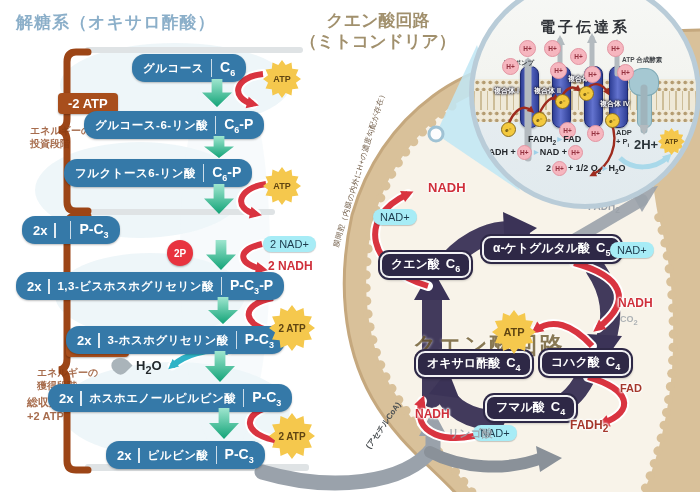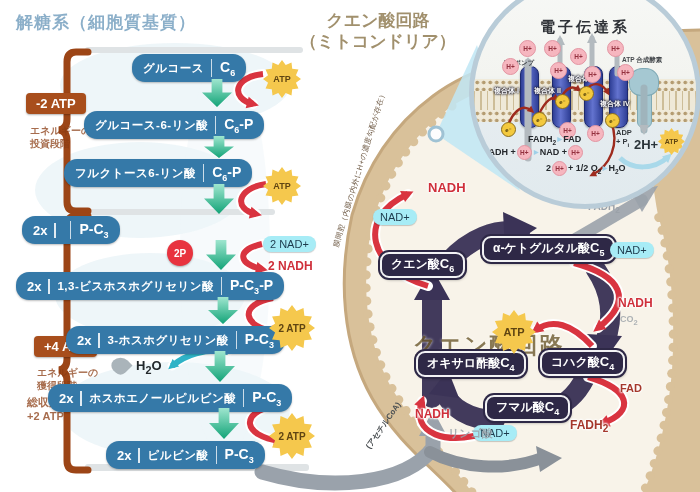--- a/index.html
+++ b/index.html
@@ -32,27 +32,27 @@
        text-shadow:-1px 0 2px #fff,1px 0 2px #fff,0 -1px 2px #fff,0 1px 2px #fff;}
   .rtx.dark{color:#a5372b;}
   .gtx{position:absolute;font-weight:bold;color:#9aa1a8;}
   .p2{position:absolute;width:26px;height:26px;border-radius:50%;background:#e8333f;color:#fff;
       font-size:10px;font-weight:bold;display:flex;align-items:center;justify-content:center;
       box-shadow:0 1px 2px rgba(0,0,0,.3);}
   .drop{position:absolute;width:17px;height:17px;background:#aab4ba;border-radius:80% 0 55% 55%;transform:rotate(45deg);}
   .h2o{position:absolute;font-size:13px;font-weight:bold;color:#24292c;}
   
   .brown-box{position:absolute;background:#a84e1c;color:#fff;font-size:13px;font-weight:bold;
-             padding:3px 10px;border-radius:4px;box-shadow:0 1px 2px rgba(0,0,0,.3);}
+             padding:3px 10px;border-radius:4px;box-shadow:0 1px 2px rgba(0,0,0,.3);margin-left:32px;}
   .brown-note{position:absolute;font-size:10px;font-weight:bold;color:#8a3c12;opacity:.75;white-space:pre-line;line-height:1.3;}
   
   .mem-label{position:absolute;font-size:7.5px;color:#6b5640;letter-spacing:.5px;
              transform:rotate(-73deg);transform-origin:0 50%;}
   
-  .cycbox{position:absolute;display:flex;align-items:baseline;background:#2e2846;color:#fff;
+  .cycbox{position:absolute;display:flex;align-items:baseline;gap:6px;background:#2e2846;color:#fff;
           border:2px solid #f2f2f4;border-radius:9px;padding:2px 9px;font-size:12px;font-weight:bold;
           box-shadow:0 0 0 2px #2e2846,1px 2px 3px rgba(0,0,0,.35);white-space:nowrap;}
   .cycbox .f{font-size:13px;}
   .cycbox sub{font-size:9px;}
   .cyc-center{position:absolute;font-size:23px;font-weight:bold;color:#6d5a2e;opacity:.8;
               letter-spacing:2px;text-shadow:0 0 3px #fff;}
   .acetyl{position:absolute;font-size:8px;font-weight:bold;color:#4a4f52;transform:rotate(-55deg);}
   
   #etc{position:absolute;left:469px;top:-23px;width:232px;height:232px;border-radius:50%;
        border:5px solid #b9ccd8;box-sizing:border-box;overflow:hidden;
@@ -185,21 +185,21 @@
       <g stroke="#d93440" stroke-width="6">
         <path d="M428,286 C368,268 356,218 408,194" marker-end="url(#mred)"></path>
         <path d="M574,263 C622,276 634,300 598,328" marker-end="url(#mred)"></path>
         <path d="M588,377 C630,389 636,411 603,423" marker-end="url(#mred)"></path>
         <path d="M492,431 C446,447 410,434 422,401" marker-end="url(#mred)"></path>
         <path d="M592,346 C572,324 552,318 536,330" marker-end="url(#mred)"></path>
       </g>
     </g>
   </svg>
 
-  <div class="abs title-gly" style="left:16px;top:11px">解糖系（細胞質基質）</div>
+  <div class="abs title-gly" style="left:16px;top:11px">解糖系（オキサロ酢酸）</div>
   <div class="abs title-tca" style="left:300px;top:10px">クエン酸回路
 （ミトコンドリア）</div>
 
   <div class="brown-box" style="left:26px;top:93px">-2 ATP</div>
   <div class="brown-note" style="left:30px;top:124px">エネルギーの
 投資段階</div>
   <div class="brown-box" style="left:34px;top:336px">+4 ATP</div>
   <div class="brown-note" style="left:37px;top:366px">エネルギーの
 獲得段階</div>
   <div class="brown-note" style="left:27px;top:395px;font-size:11px">総収支:

